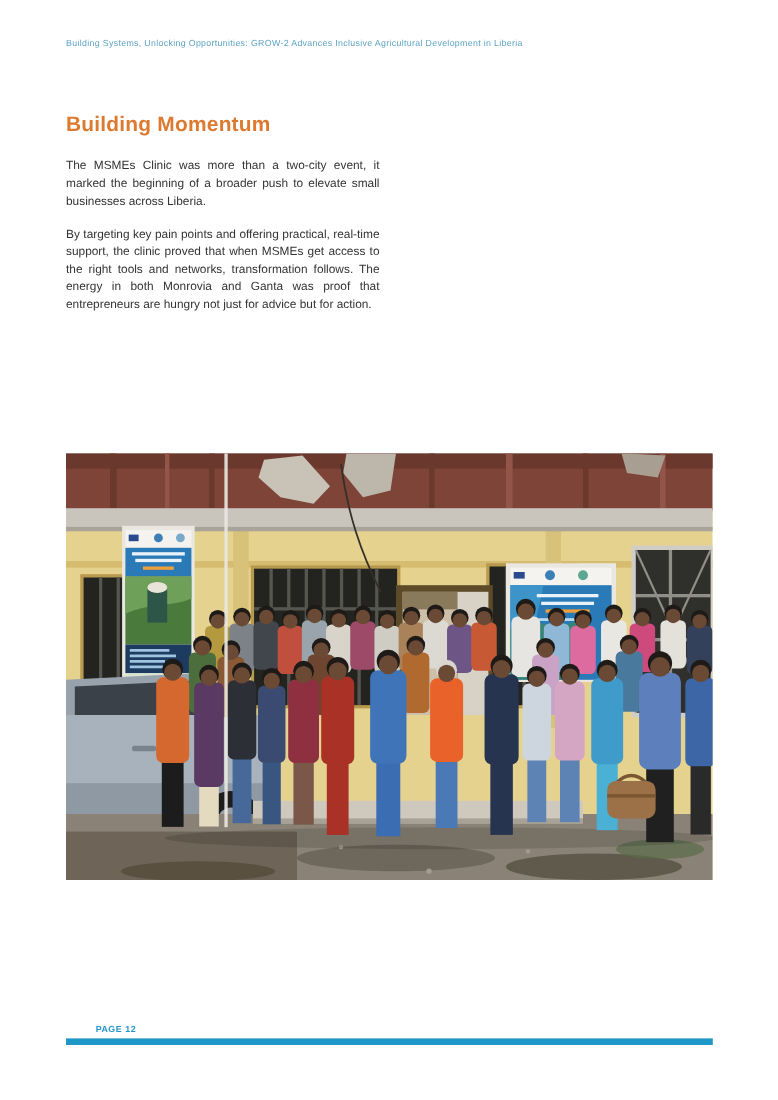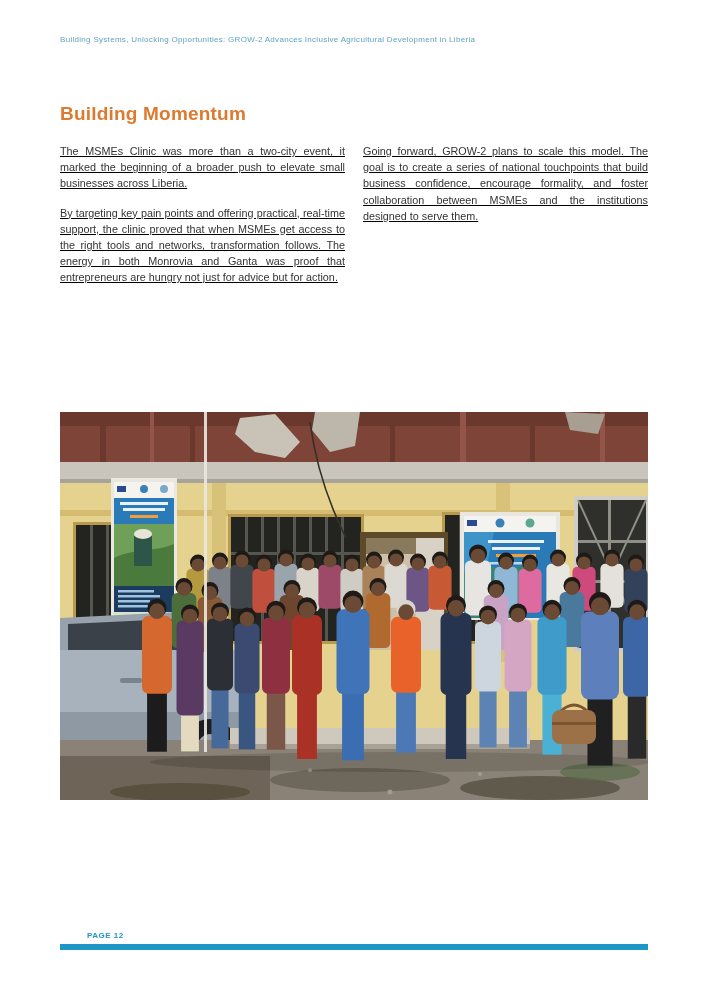--- a/index.html
+++ b/index.html
@@ -10,21 +10,21 @@
   .running-header{
     position:absolute;left:60px;top:35px;width:600px;
     font-size:8px;letter-spacing:.3px;color:#5fa3c4;
   }
   .section-title{
     position:absolute;left:60px;top:103px;
     font-size:19px;font-weight:bold;color:#dd7a2f;letter-spacing:.2px;
   }
   .columns{
     position:absolute;left:60px;top:143px;width:588px;
-    display:flex;gap:18px;text-decoration:underline;
+    display:flex;gap:18px;
   }
   .col{
     width:288px;font-size:10.8px;line-height:16.2px;color:#333333;
     text-align:justify;
   }
   .col p{margin:0 0 13px 0;}
   .photo-frame{
     position:absolute;left:60px;top:412px;width:588px;height:388px;overflow:hidden;
   }
   .photo-frame svg{display:block;}
@@ -44,21 +44,20 @@
   <div class="running-header">Building Systems, Unlocking Opportunities: GROW-2 Advances Inclusive Agricultural Development in Liberia</div>
 
   <div class="section-title">Building Momentum</div>
 
   <div class="columns">
     <div class="col">
         <p>The MSMEs Clinic was more than a two-city event, it marked the beginning of a broader push to elevate small businesses across Liberia.</p>
         <p>By targeting key pain points and offering practical, real-time support, the clinic proved that when MSMEs get access to the right tools and networks, transformation follows. The energy in both Monrovia and Ganta was proof that entrepreneurs are hungry not just for advice but for action.</p>
       </div>
     <div class="col">
-        <p>Going forward, GROW-2 plans to scale this model. The goal is to create a series of national touchpoints that build business confidence, encourage formality, and foster collaboration between MSMEs and the institutions designed to serve them.</p>
       </div>
   </div>
 
   <div class="photo-frame">
     <svg width="588" height="388" viewBox="0 0 588 388">
 
       <rect x="0" y="50" width="588" height="338" fill="#e5d28e"></rect>
       <rect x="0" y="98" width="588" height="6" fill="#c9ae5a" opacity="0.6"></rect>
       <rect x="152" y="70" width="14" height="180" fill="#d8c178"></rect>
       <rect x="436" y="70" width="14" height="180" fill="#d8c178"></rect>

